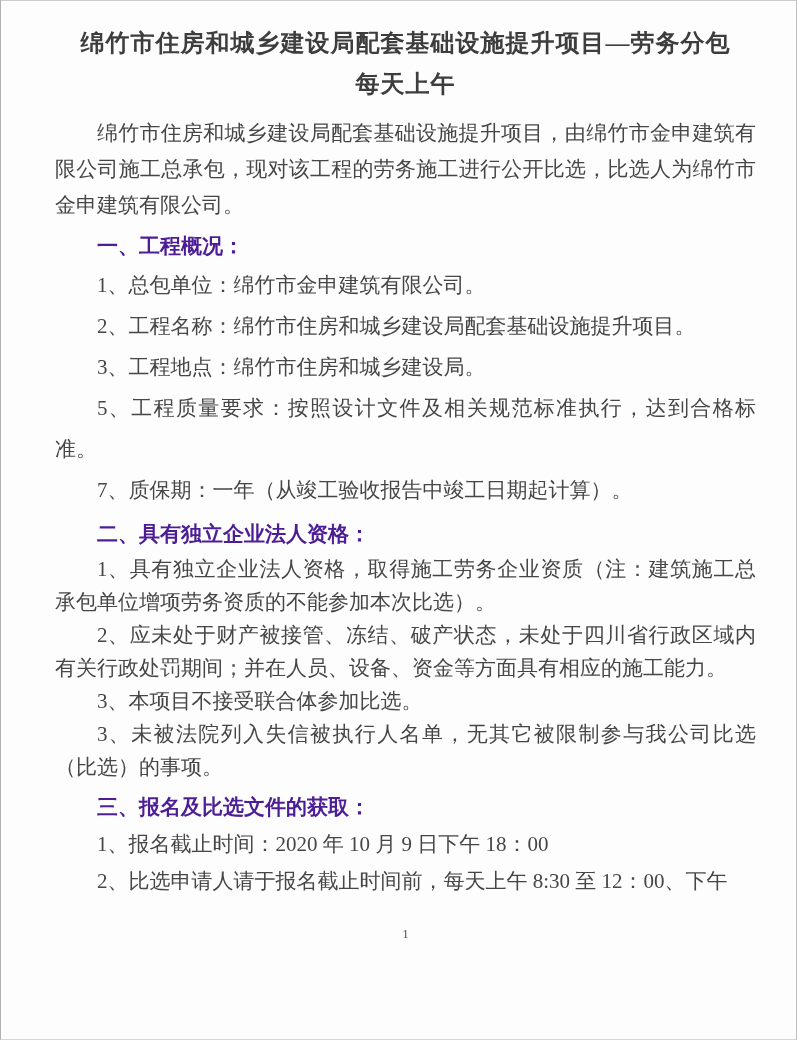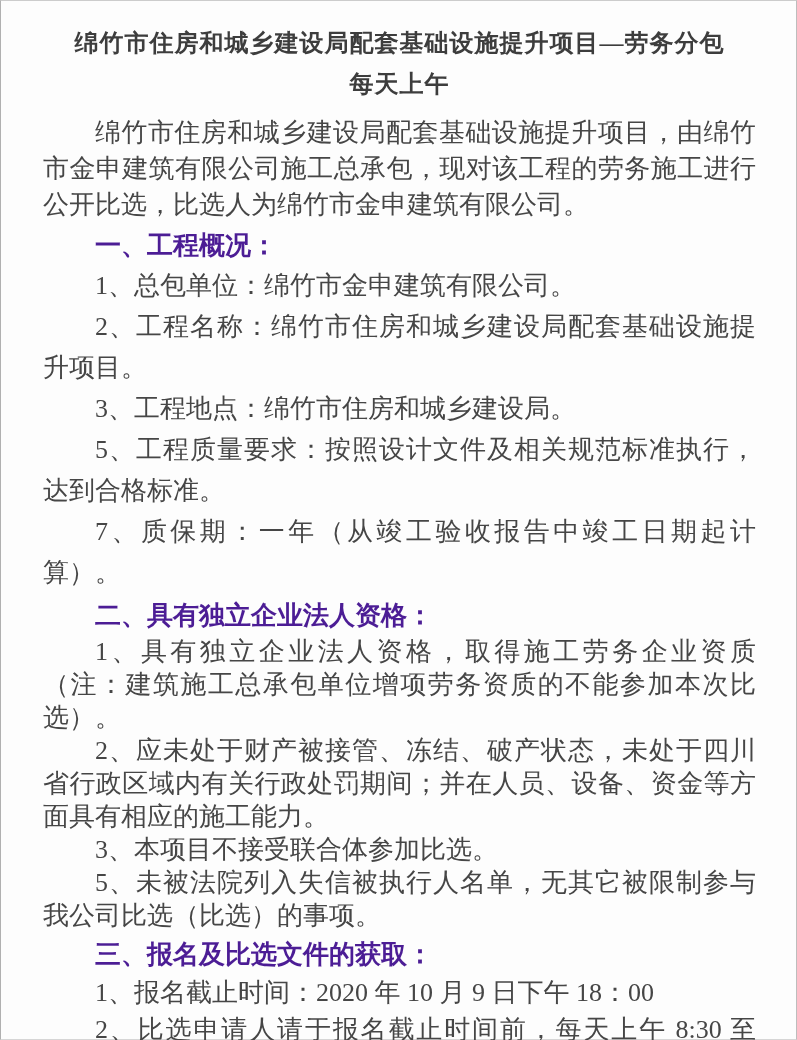--- a/index.html
+++ b/index.html
@@ -11,38 +11,38 @@
   }
   .page {
     box-sizing: border-box;
     width: 797px;
     height: 1040px;
     background: #fdfdfd;
     border-left: 1px solid #b0b0b0;
     border-top: 1px solid #cccccc;
     border-right: 1px solid #bdbdbd;
     border-bottom: 1px solid #d6d6d6;
-    padding: 22px 40px 0 42px;
+    padding: 22px 40px 0 54px;
     font-family: "Liberation Serif", "DejaVu Serif", serif;
     color: #464646;
     display: flex;
     flex-direction: column;
   }
   .title {
     font-size: 24px;
     font-weight: bold;
     text-align: center;
     line-height: 41px;
     color: #3d3d3d;
     margin: 0 0 10px 0;
     letter-spacing: 1px;
   }
   p {
     margin: 0;
-    font-size: 26px;
+    font-size: 21px;
     text-align: justify;
   }
   .indent { text-indent: 2em; }
   .intro { line-height: 36px; }
   .sec-heading {
     font-weight: bold;
     line-height: 38px;
     margin-top: 4px;
     color: #4c1d95;
   }
@@ -76,21 +76,21 @@
   <p class="item-a indent">1、总包单位：绵竹市金申建筑有限公司。</p>
   <p class="item-a indent">2、工程名称：绵竹市住房和城乡建设局配套基础设施提升项目。</p>
   <p class="item-a indent">3、工程地点：绵竹市住房和城乡建设局。</p>
   <p class="item-a indent">5、工程质量要求：按照设计文件及相关规范标准执行，达到合格标准。</p>
   <p class="item-a indent">7、质保期：一年（从竣工验收报告中竣工日期起计算）。</p>
 
   <p class="sec-heading indent">二、具有独立企业法人资格：</p>
   <p class="item-b indent">1、具有独立企业法人资格，取得施工劳务企业资质（注：建筑施工总承包单位增项劳务资质的不能参加本次比选）。</p>
   <p class="item-b indent">2、应未处于财产被接管、冻结、破产状态，未处于四川省行政区域内有关行政处罚期间；并在人员、设备、资金等方面具有相应的施工能力。</p>
   <p class="item-b indent">3、本项目不接受联合体参加比选。</p>
-  <p class="item-b indent">5、未被法院列入失信被执行人名单，无其它被限制参与我公司比选（比选）的事项。</p>
+  <p class="item-b indent">3、未被法院列入失信被执行人名单，无其它被限制参与我公司比选（比选）的事项。</p>
 
   <p class="sec-heading indent">三、报名及比选文件的获取：</p>
   <p class="item-c indent">1、报名截止时间：2020 年 10 月 9 日下午 18：00</p>
   <p class="item-c indent">2、比选申请人请于报名截止时间前，每天上午 8:30 至 12：00、下午</p>
 
   <div class="page-num">1</div>
 
 </div>
 
 </body></html>

